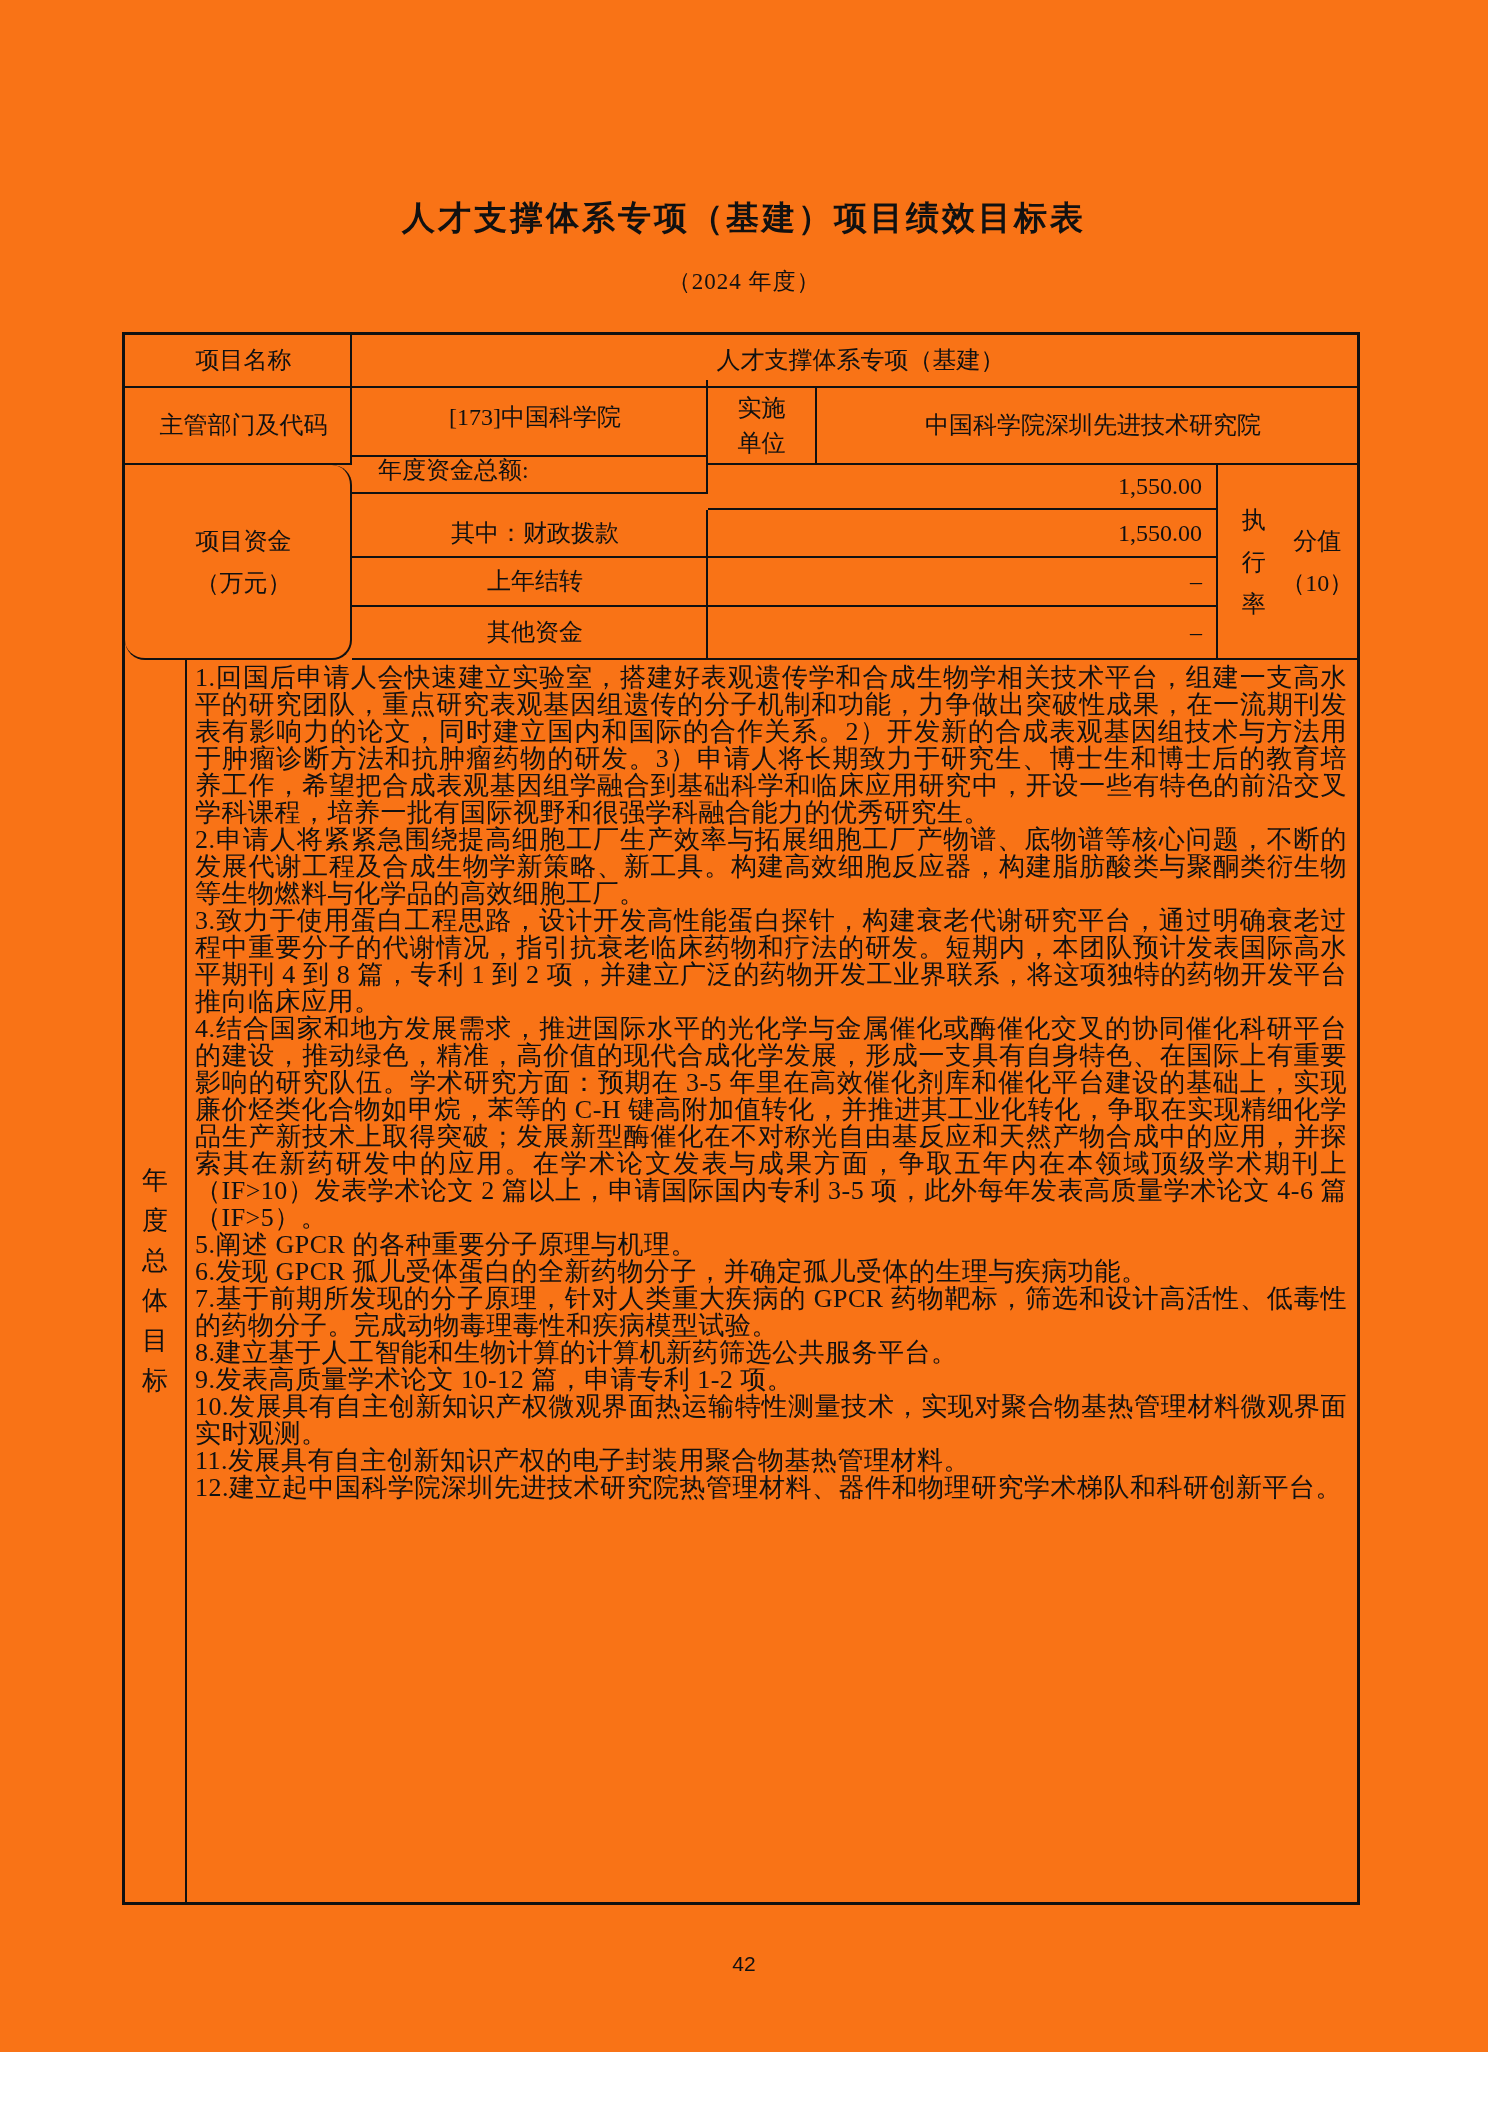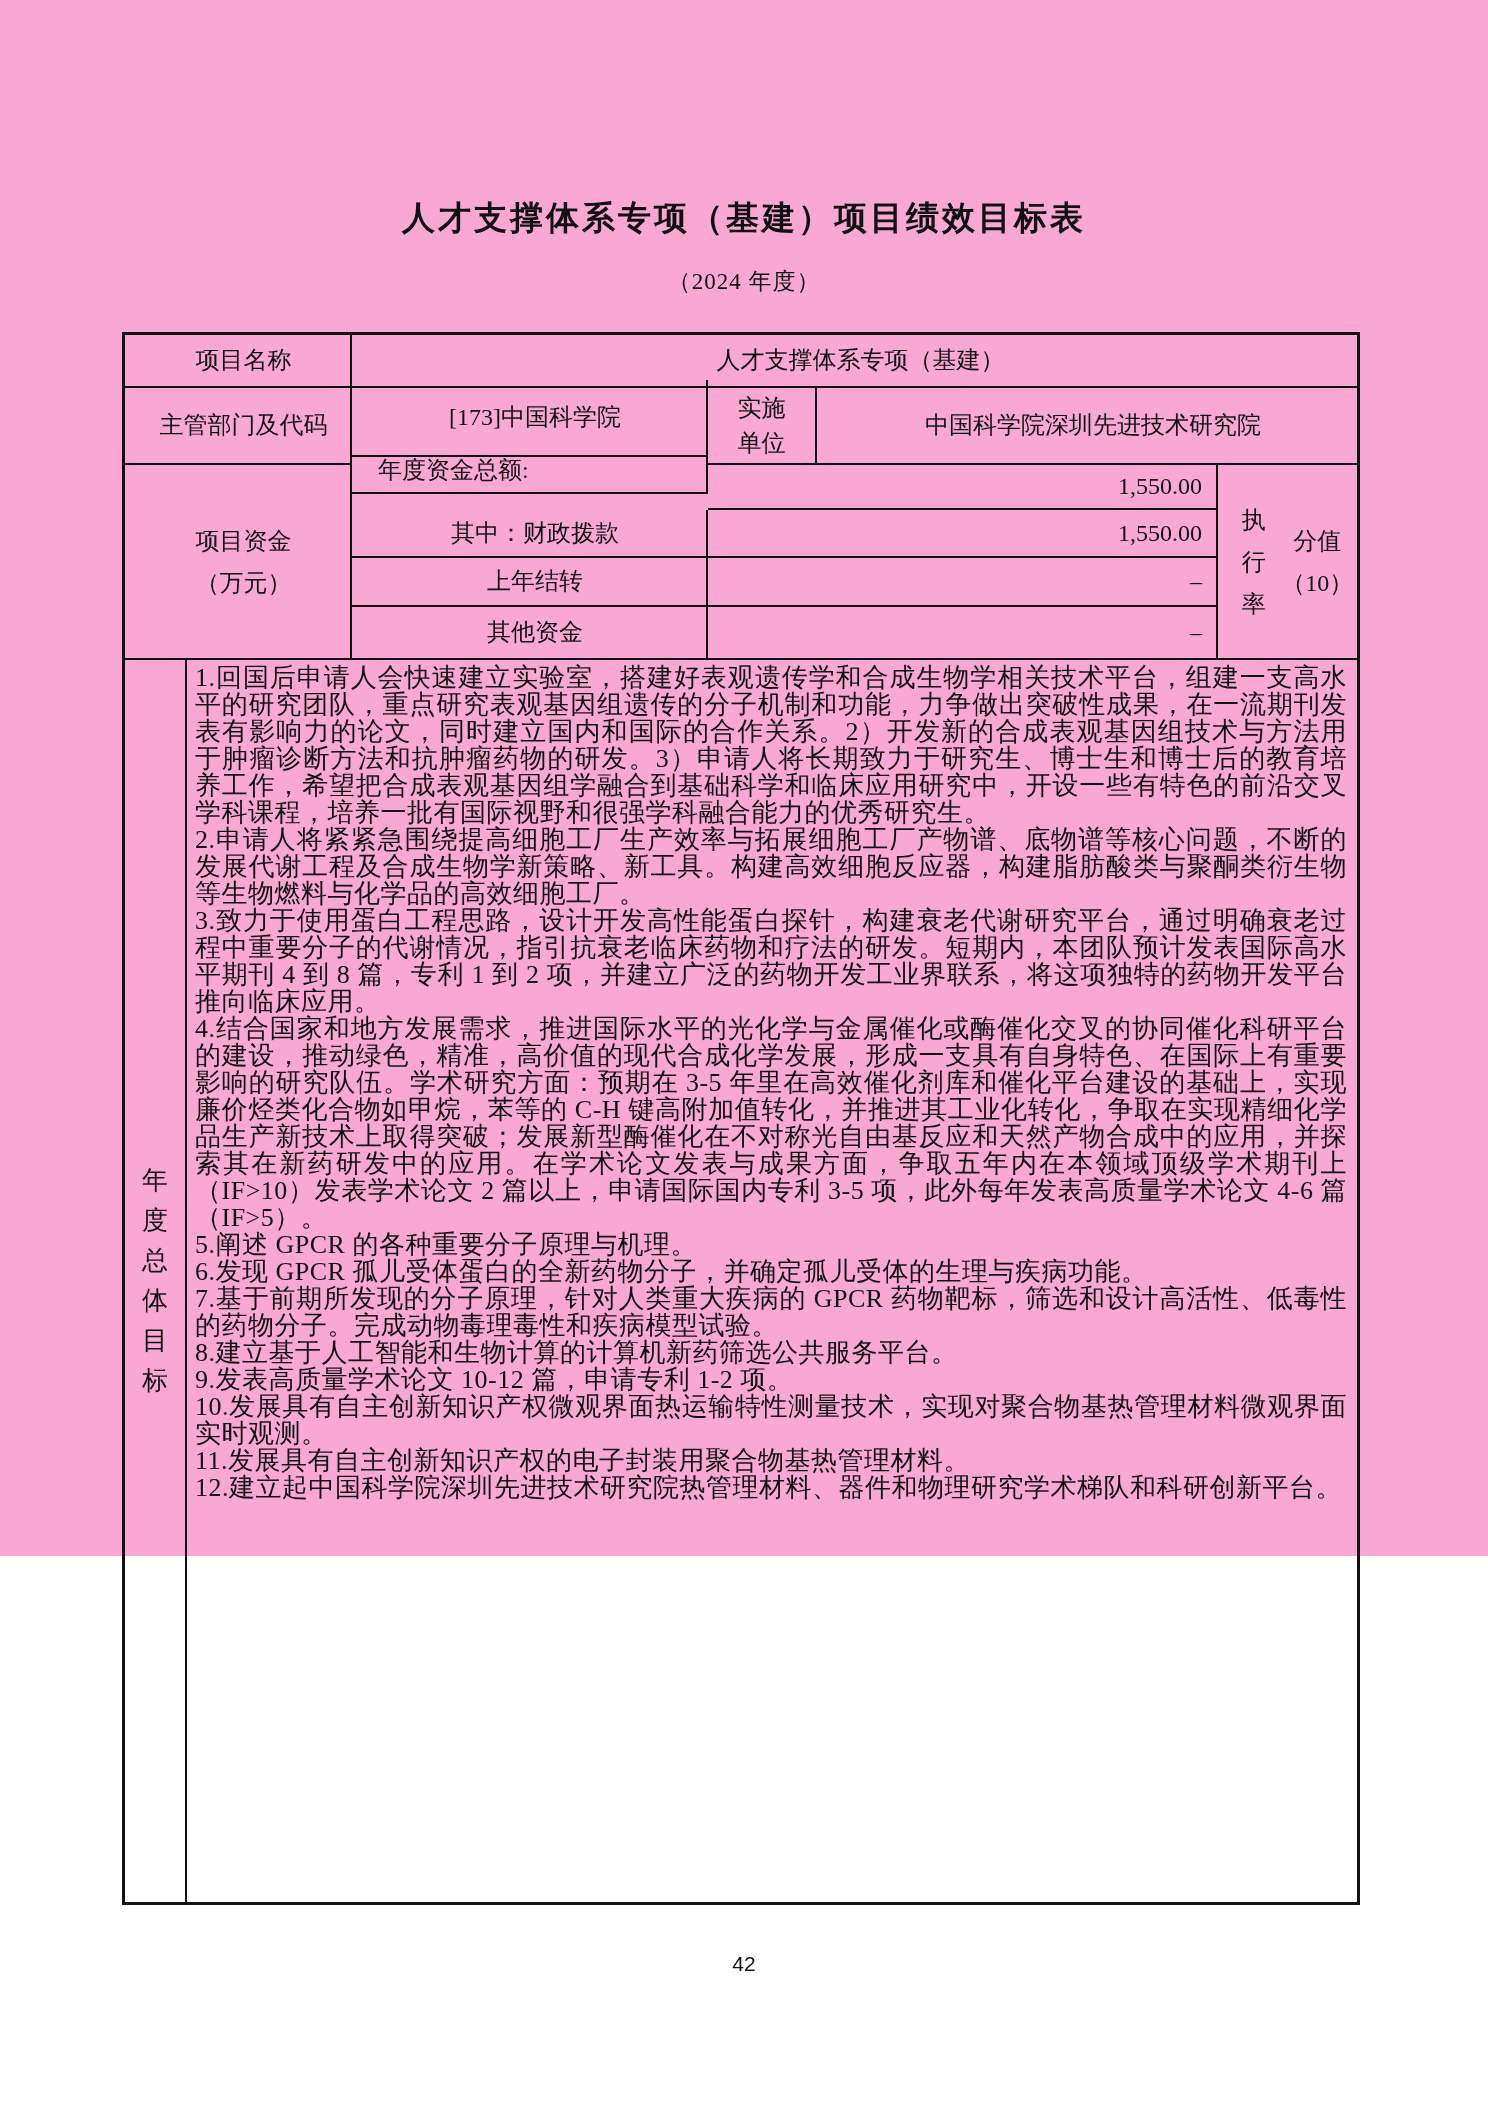--- a/index.html
+++ b/index.html
@@ -1,38 +1,38 @@
 <!DOCTYPE html>
 <html><head>
 <meta charset="utf-8">
 <style>
   html,body{margin:0;padding:0;background:#ffffff;}
   body{width:1488px;height:2104px;position:relative;overflow:hidden;
        font-family:"Liberation Serif","DejaVu Serif",serif;color:#111;}
-  .sheet{position:absolute;left:0;top:0;width:1488px;height:1556px;background:#f9a8d4;}
+  .sheet{position:absolute;left:0;top:0;width:1488px;height:2052px;background:#f97316;}
 
   .title{position:absolute;left:0;top:196px;width:1488px;text-align:center;
          font-size:33px;font-weight:bold;letter-spacing:3px;line-height:44px;}
   .subtitle{position:absolute;left:0;top:266px;width:1488px;text-align:center;
          font-size:23px;letter-spacing:1px;}
 
   .tbl{position:absolute;left:122px;top:332px;width:1238px;height:1573px;
        border:3px solid #111;box-sizing:border-box;}
   .cell{position:absolute;box-sizing:border-box;display:flex;align-items:center;
         justify-content:center;text-align:center;font-size:24px;line-height:1.35;}
   .br{border-right:2px solid #111;}
   .bb{border-bottom:2px solid #111;padding-left:12px;}
 
   .c-r1a{left:0;top:0;width:227px;height:53px;}
   .c-r1b{left:227px;top:0;width:1005px;height:53px;}
   .c-r2a{left:0;top:53px;width:227px;height:77px;}
   .c-r2b{left:227px;top:45px;width:356px;height:77px;}
   .c-r2c{left:583px;top:53px;width:109px;height:77px;padding:0 26px;line-height:1.45;}
   .c-r2d{left:692px;top:53px;width:540px;height:77px;}
-  .c-fund{left:0;top:130px;width:227px;height:195px;flex-direction:column;line-height:42px;}
+  .c-fund{left:0;top:130px;width:227px;height:195px;flex-direction:column;line-height:42px;border-radius:20px;}
   .c-exec{left:1093px;top:130px;width:139px;height:195px;flex-direction:row;line-height:42px;}
   .c-r3b{left:227px;top:114px;width:356px;height:45px;justify-content:flex-start;padding-left:26px;}
   .c-r3c{left:583px;top:130px;width:510px;height:45px;justify-content:flex-end;padding-right:14px;}
   .c-r4b{left:227px;top:175px;width:356px;height:48px;}
   .c-r4c{left:583px;top:175px;width:510px;height:48px;justify-content:flex-end;padding-right:14px;}
   .c-r5b{left:227px;top:223px;width:356px;height:49px;}
   .c-r5c{left:583px;top:223px;width:510px;height:49px;justify-content:flex-end;padding-right:14px;}
   .c-r6b{left:227px;top:272px;width:356px;height:53px;}
   .c-r6c{left:583px;top:272px;width:510px;height:53px;justify-content:flex-end;padding-right:14px;}
   .c-r7a{left:0;top:325px;width:62px;height:1242px;}

